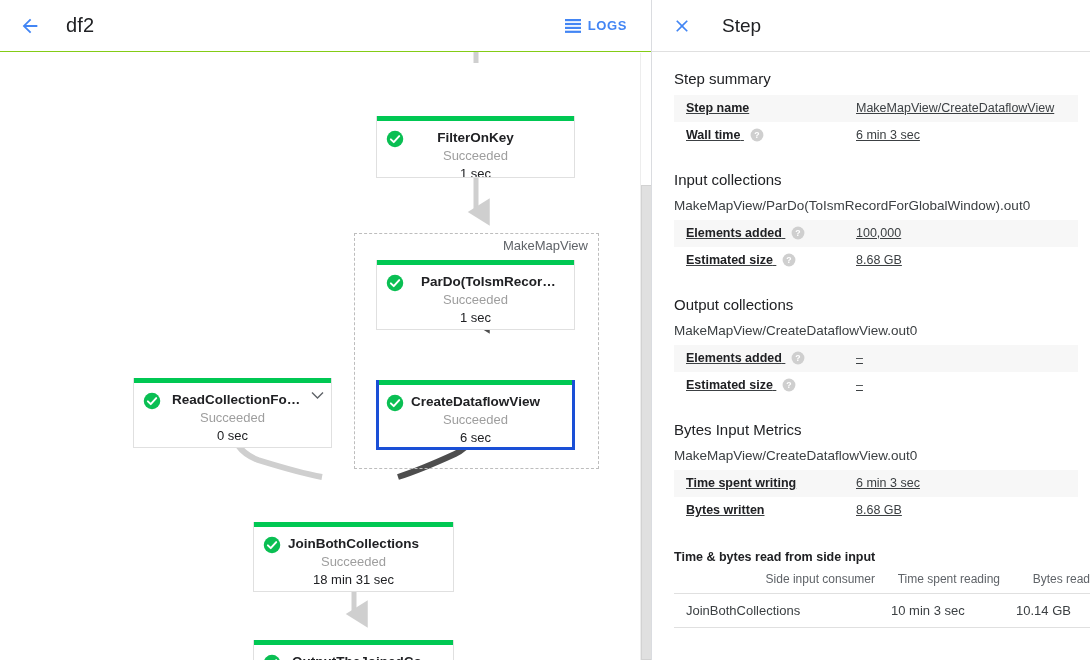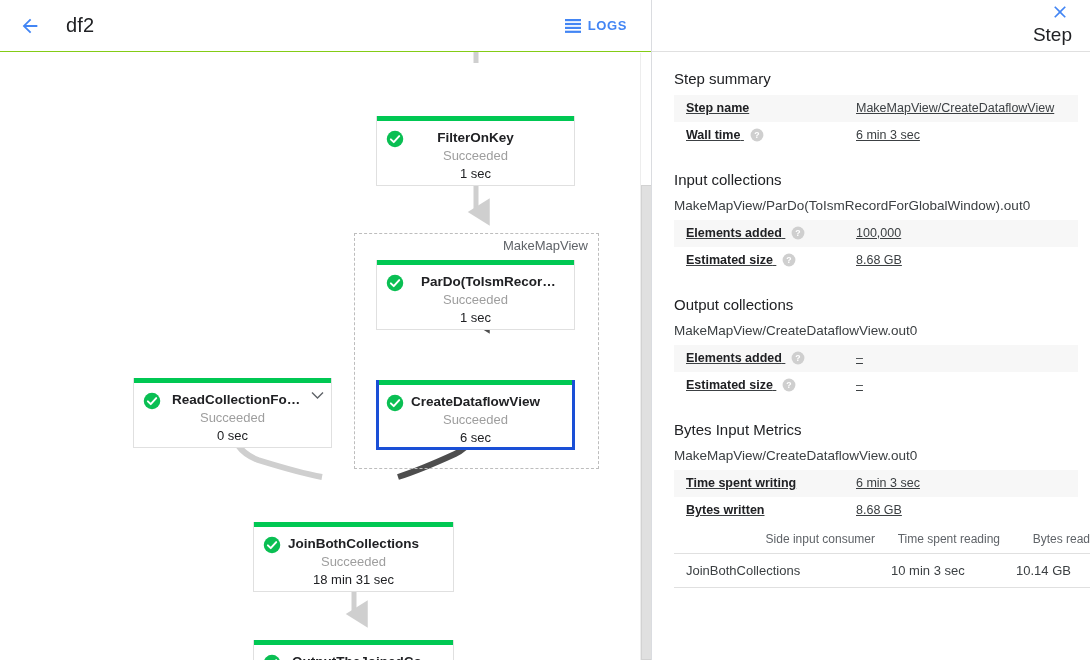--- a/index.html
+++ b/index.html
@@ -171,23 +171,22 @@
     width: 438px;
     height: 660px;
     background: #ffffff;
     overflow: hidden;
     position: relative;
   }
   #right-header {
     height: 52px;
     border-bottom: 1px solid #e0e0e0;
     display: flex;
-    align-items: flex-end;
+    align-items: center;
     padding: 0 18px;
-    flex-direction: column;
   }
   .close-x { width: 24px; height: 24px; cursor: pointer; display:flex; align-items:center; justify-content:center;}
   #panel-title {
     margin-left: 28px;
     font-size: 19px;
     color: #202124;
     font-weight: 400;
   }
 
   #right-body { padding: 18px 12px 0 22px; }
@@ -314,21 +313,21 @@
 
       <div class="group-box" style="left:354px; top:181px; width:245px; height:236px;">
         <div class="group-label">
           <span>MakeMapView</span>
           <svg width="13" height="9" viewBox="0 0 13 9">
             <path d="M1,7.5 L6.5,2 L12,7.5" stroke="#5f6368" stroke-width="1.4" fill="none"></path>
           </svg>
         </div>
       </div>
 
-      <div class="node" style="left:376px; top:64px; width:199px; height:70px;">
+      <div class="node" style="left:376px; top:64px; width:199px; height:62px;">
         <div class="node-bar"></div>
         <div class="node-body">
           <svg class="node-check" viewBox="0 0 24 24">
             <circle cx="12" cy="12" r="11" fill="#0abf53"></circle>
             <path d="M6.5,12.5 L10.3,16.2 L17.6,8.2" stroke="#fff" stroke-width="2.6" fill="none" stroke-linecap="round" stroke-linejoin="round"></path>
           </svg>
           <div class="node-title">FilterOnKey</div>
           <div class="node-status">Succeeded</div>
           <div class="node-time">1 sec</div>
         </div>
@@ -503,20 +502,21 @@
           <td class="kv-k">Time spent writing</td>
           <td class="kv-v">6 min 3 sec</td>
         </tr>
         <tr>
           <td class="kv-k">Bytes written</td>
           <td class="kv-v">8.68 GB</td>
         </tr>
       </tbody>
         </table>
 
+      <h3 class="subsection-h">Time &amp; bytes read from side input</h3>
       <table class="si">
         <thead>
           <tr>
             <th class="col-consumer">Side input consumer</th>
             <th class="col-time">Time spent reading</th>
             <th class="col-bytes">Bytes read</th>
           </tr>
         </thead>
         <tbody>
           <tr>

